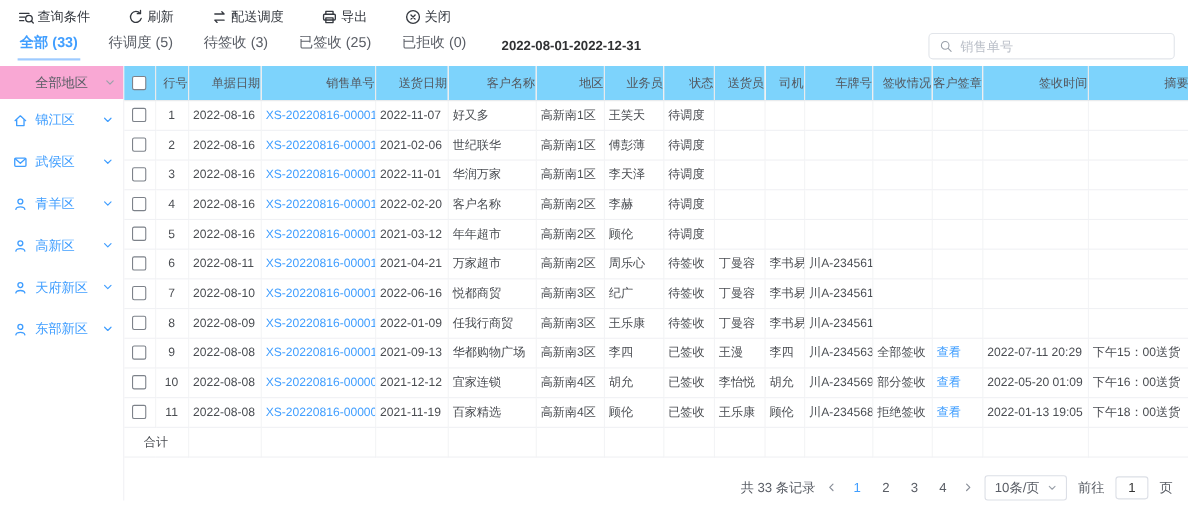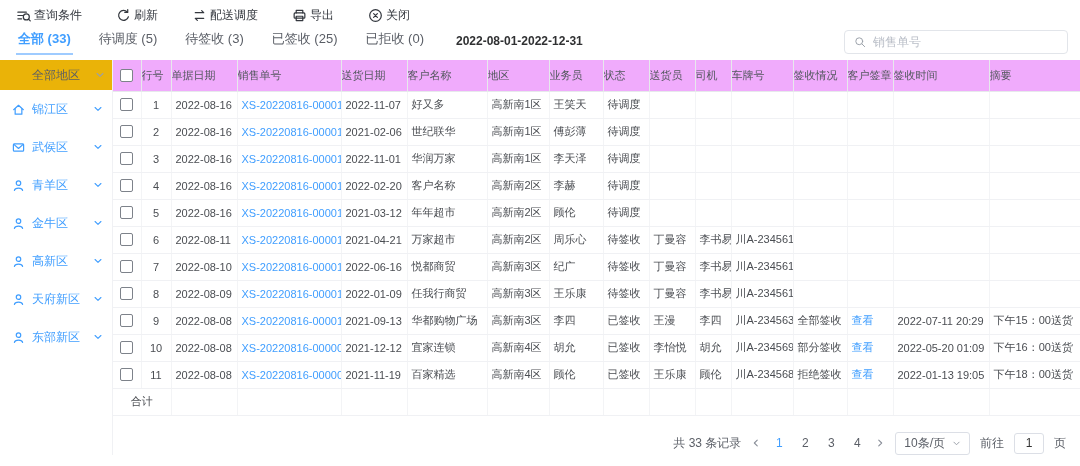--- a/index.html
+++ b/index.html
@@ -22,32 +22,32 @@
   .date-range { font-size:12px; color:#303133; font-weight:bold; margin-left:6px; }
   .search-box { position:absolute; right:12px; top:3px; width:224px; height:24px; border:1px solid #e2e5ea;
     border-radius:4px; display:flex; align-items:center; gap:7px; padding:0 9px; background:#fff; }
   .search-box .icon { width:12px; height:12px; color:#9aa0a9; flex:none; }
   .search-box input { border:none; outline:none; width:100%; font-size:12px; color:#333; background:transparent; }
   .search-box input::placeholder { color:#b9bec7; }
 
   
   .content { display:flex; margin-top:5px; }
   .sidebar { width:112px; flex:none; }
-  .sidebar-header { height:30px; background:#eab308; display:flex; align-items:center; justify-content:center;
+  .sidebar-header { height:30px; background:#f9a8d4; display:flex; align-items:center; justify-content:center;
     font-size:12px; color:#5a5e66; position:relative; cursor:pointer; }
   .sidebar-header .icon { width:10px; height:10px; color:#9aa0a9; position:absolute; right:7px; top:10px; }
   .side-item { height:38px; display:flex; align-items:center; padding:0 9px 0 12px; color:#409eff; font-size:12px; cursor:pointer; }
   .side-item .icon { width:13px; height:13px; margin-right:7px; flex:none; }
   .side-item .chev { margin-left:auto; width:10px; height:10px; margin-right:0; }
   .side-label { white-space:nowrap; }
 
   
   .table-area { width:968px; border-left:1px solid #f0f1f4; }
   table { border-collapse:collapse; table-layout:fixed; width:968px; font-size:11px; }
-  th { background:#f0abfc; height:31px; font-weight:normal; color:#53575e; text-align:left;
+  th { background:#7dd3fc; height:31px; font-weight:normal; color:#53575e; text-align:right;
     border-right:1px solid #e7e9ec; border-bottom:1px solid #e7e9ec; overflow:hidden; white-space:nowrap; }
   td { height:27px; border-right:1px solid #f3f4f6; border-bottom:1px solid #f0f1f4; color:#4a4d52;
     padding:0 4px; overflow:hidden; white-space:nowrap; }
   td.center { text-align:center; }
   .link { color:#409eff; cursor:pointer; }
   .cb { width:13px; height:13px; border:1px solid #7d828a; border-radius:2px; margin:0 auto; background:#fff; cursor:pointer; }
 
   
   .pagination { display:flex; justify-content:flex-end; align-items:center; gap:10px;
     margin:16px 14px 0 0; font-size:12px; color:#5a5e66; }
@@ -173,34 +173,20 @@
             </span>
           </div>
           <div class="side-item">
             <span class="icon">
               <svg viewBox="0 0 14 14">
                 <circle cx="7" cy="4.5" r="2.4"></circle>
                 <path d="M2.6 12.2c.6-3.2 8.2-3.2 8.8 0"></path>
               </svg>
             </span>
             <span class="side-label">青羊区</span>
-            <span class="icon chev">
-              <svg viewBox="0 0 12 12">
-                <path d="M2.5 4.2L6 7.7l3.5-3.5"></path>
-              </svg>
-            </span>
-          </div>
-          <div class="side-item">
-            <span class="icon">
-              <svg viewBox="0 0 14 14">
-                <circle cx="7" cy="4.5" r="2.4"></circle>
-                <path d="M2.6 12.2c.6-3.2 8.2-3.2 8.8 0"></path>
-              </svg>
-            </span>
-            <span class="side-label">金牛区</span>
             <span class="icon chev">
               <svg viewBox="0 0 12 12">
                 <path d="M2.5 4.2L6 7.7l3.5-3.5"></path>
               </svg>
             </span>
           </div>
           <div class="side-item">
             <span class="icon">
               <svg viewBox="0 0 14 14">
                 <circle cx="7" cy="4.5" r="2.4"></circle>

